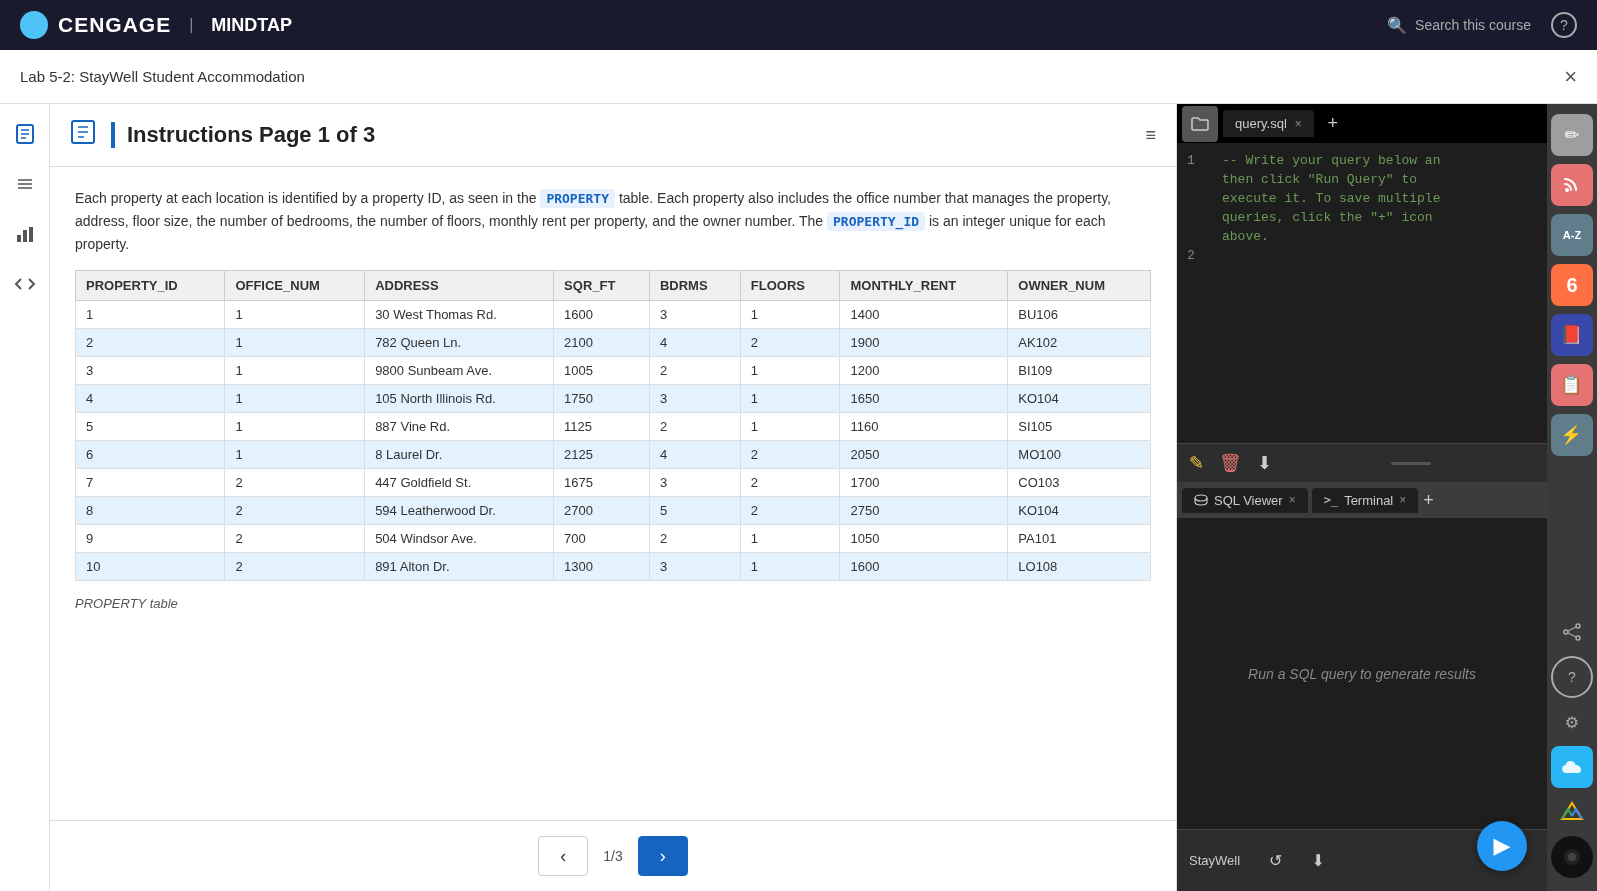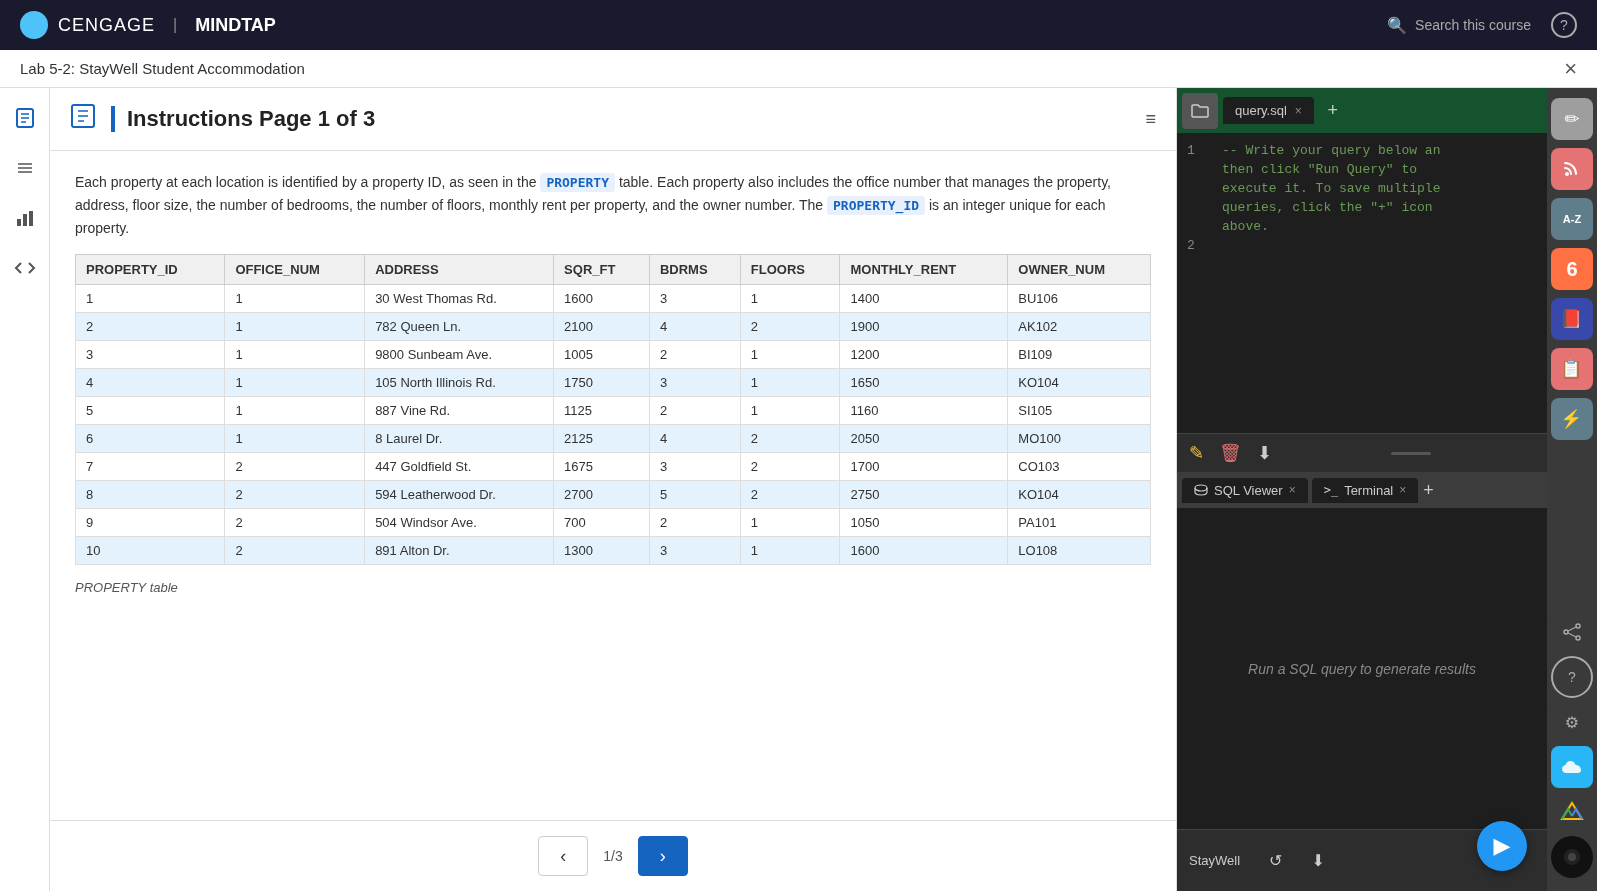--- a/index.html
+++ b/index.html
@@ -21,42 +21,42 @@
       gap: 10px;
       flex: 1;
     }
     .logo-icon {
       width: 28px; height: 28px;
       background: #4fc3f7;
       border-radius: 50%;
       display: flex; align-items: center; justify-content: center;
       font-size: 12px; color: white; font-weight: bold;
     }
-    .logo-text { color: white; font-size: 18px; font-weight: normal; letter-spacing: 1px; }
+    .logo-text { color: white; font-size: 21px; font-weight: bold; letter-spacing: 1px; }
     .logo-sep { color: #888; margin: 0 8px; }
     .logo-mindtap { color: white; font-size: 18px; font-weight: bold; }
     .nav-right { display: flex; align-items: center; gap: 20px; }
     .search-area {
       display: flex; align-items: center; gap: 8px;
       color: #aaa; font-size: 14px;
     }
     .search-icon { font-size: 16px; color: #aaa; }
     .help-icon {
       width: 26px; height: 26px; border-radius: 50%; border: 2px solid #aaa;
       display: flex; align-items: center; justify-content: center; color: #aaa; font-size: 14px; cursor: pointer;
     }
 
     
     .second-bar {
       background: white;
       border-bottom: 1px solid #ddd;
       display: flex;
       align-items: center;
       padding: 0 20px;
-      height: 38px;
+      height: 54px;
       flex-shrink: 0;
     }
     .lab-title { font-size: 15px; color: #333; flex: 1; }
     .close-btn { font-size: 22px; color: #555; cursor: pointer; }
 
     
     .main-area {
       display: flex;
       flex: 1;
       overflow: hidden;
@@ -177,22 +177,22 @@
       background: #2b2b2b;
       display: flex;
       flex-direction: column;
       flex-shrink: 0;
     }
 
     
     .editor-tabs {
       display: flex;
       align-items: center;
-      background: #14532d;
-      height: 45px;
+      background: #000000;
+      height: 39px;
       padding: 0 5px;
     }
     .folder-btn {
       width: 36px; height: 36px;
       background: #555;
       border-radius: 4px;
       display: flex; align-items: center; justify-content: center;
       color: #ccc; font-size: 16px; cursor: pointer; margin-right: 5px;
     }
     .tab {

